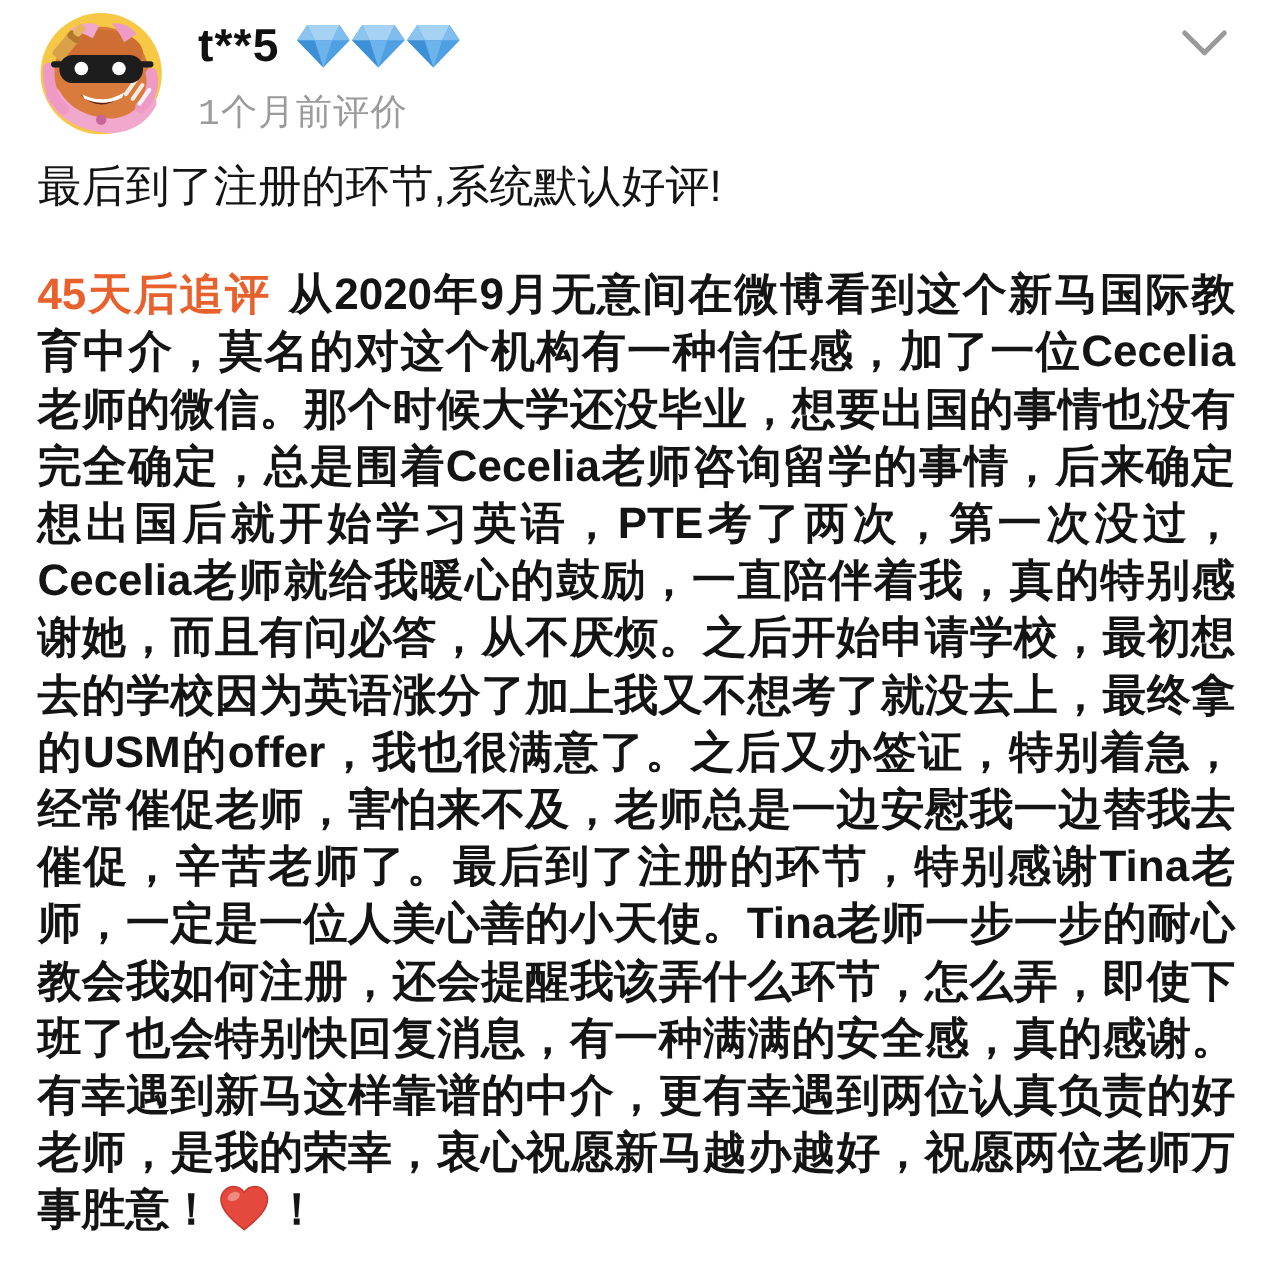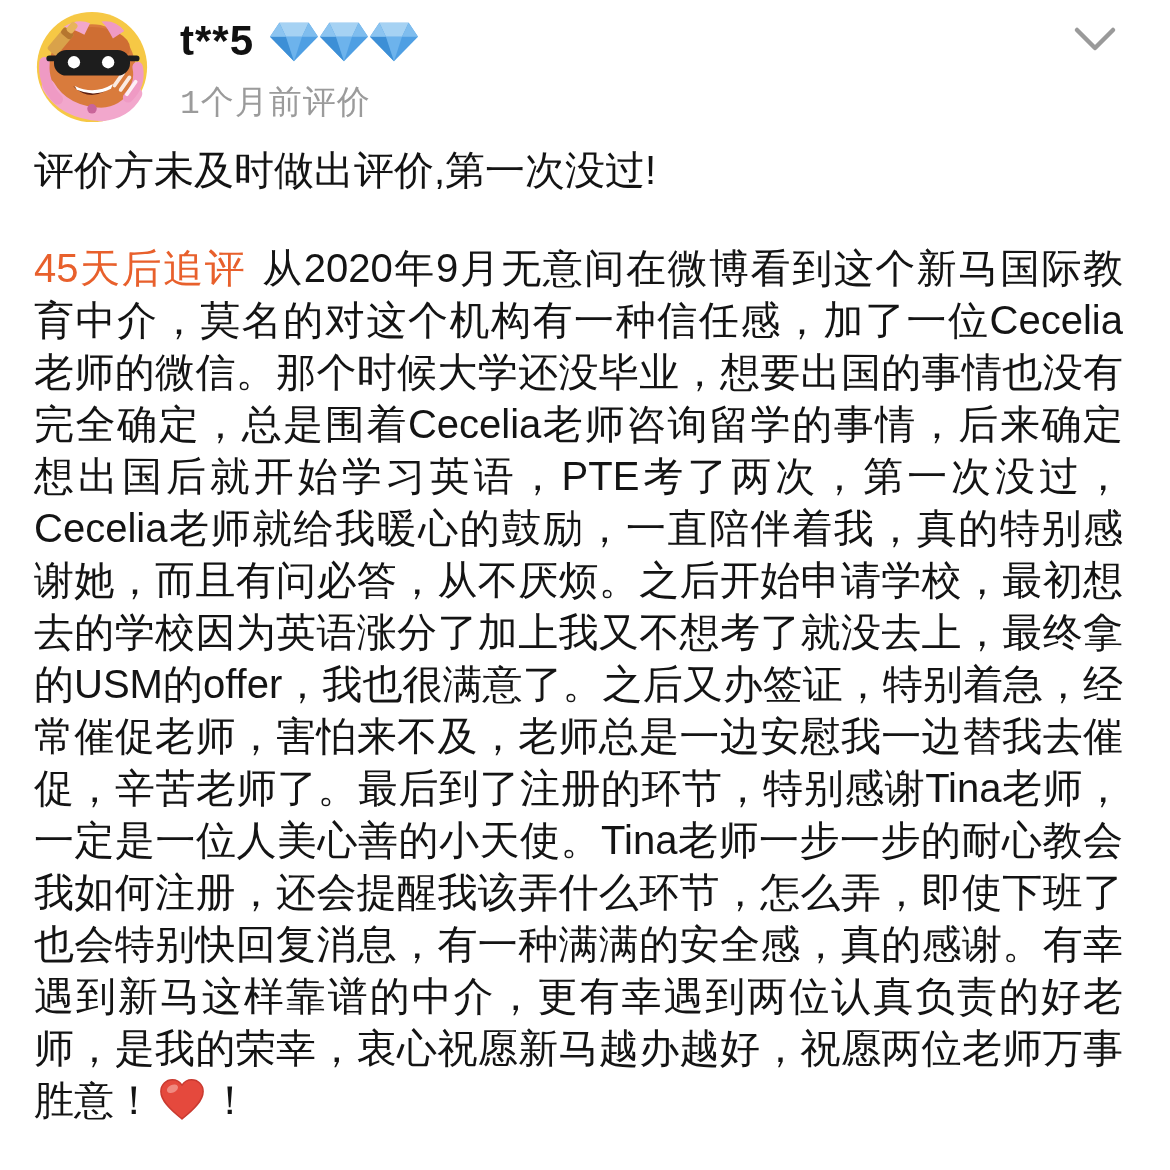--- a/index.html
+++ b/index.html
@@ -71,21 +71,21 @@
     margin-top: 12px;
     font-size: 40px;
     line-height: 52px;
     font-weight: 500;
     color: #141414;
   }
   .followup {
     margin: 46px 0 0 0;
     font-size: 40px;
     line-height: 52px;
-    font-weight: 400;
+    font-weight: 700;
     color: #141414;
     text-align: justify;
     text-justify: inter-ideograph;
   }
   .followup-label {
     color: #e8602c;
     margin-right: 16px;
   }
   .heart {
     display: inline-block;
@@ -169,20 +169,20 @@
 </span>
       </div>
       <div class="timestamp">1个月前评价</div>
     </div>
 
     <svg class="chevron" width="48" height="34" viewBox="0 0 48 34">
       <polyline points="6,6 24,24 42,6" fill="none" stroke="#9a9a9a" stroke-width="4.5" stroke-linecap="round" stroke-linejoin="round"></polyline>
     </svg>
   </div>
 
-  <div class="default-comment">评价方未及时做出评价,第一次没过!</div>
+  <div class="default-comment">最后到了注册的环节,系统默认好评!</div>
 
   <p class="followup"><span class="followup-label">45天后追评</span><span>从2020年9月无意间在微博看到这个新马国际教育中介，莫名的对这个机构有一种信任感，加了一位Cecelia老师的微信。那个时候大学还没毕业，想要出国的事情也没有完全确定，总是围着Cecelia老师咨询留学的事情，后来确定想出国后就开始学习英语，PTE考了两次，第一次没过，Cecelia老师就给我暖心的鼓励，一直陪伴着我，真的特别感谢她，而且有问必答，从不厌烦。之后开始申请学校，最初想去的学校因为英语涨分了加上我又不想考了就没去上，最终拿的USM的offer，我也很满意了。之后又办签证，特别着急，经常催促老师，害怕来不及，老师总是一边安慰我一边替我去催促，辛苦老师了。最后到了注册的环节，特别感谢Tina老师，一定是一位人美心善的小天使。Tina老师一步一步的耐心教会我如何注册，还会提醒我该弄什么环节，怎么弄，即使下班了也会特别快回复消息，有一种满满的安全感，真的感谢。有幸遇到新马这样靠谱的中介，更有幸遇到两位认真负责的好老师，是我的荣幸，衷心祝愿新马越办越好，祝愿两位老师万事胜意！</span><svg class="heart" width="48" height="44" viewBox="0 0 32 30">
         <path d="M16 28.6 C7.2 21.6 1.6 15.8 1.6 9.9 C1.6 5.2 5.3 1.9 9.4 1.9 C12.1 1.9 14.5 3.3 16 5.5 C17.5 3.3 19.9 1.9 22.6 1.9 C26.7 1.9 30.4 5.2 30.4 9.9 C30.4 15.8 24.8 21.6 16 28.6 Z" fill="#e5493d" stroke="#c93a30" stroke-width="1"></path>
         <ellipse cx="9.5" cy="8" rx="4" ry="2.6" fill="#f08a80" transform="rotate(-25 9.5 8)"></ellipse>
       </svg><span>！</span></p>
 
 </div>
 
 </body></html>

